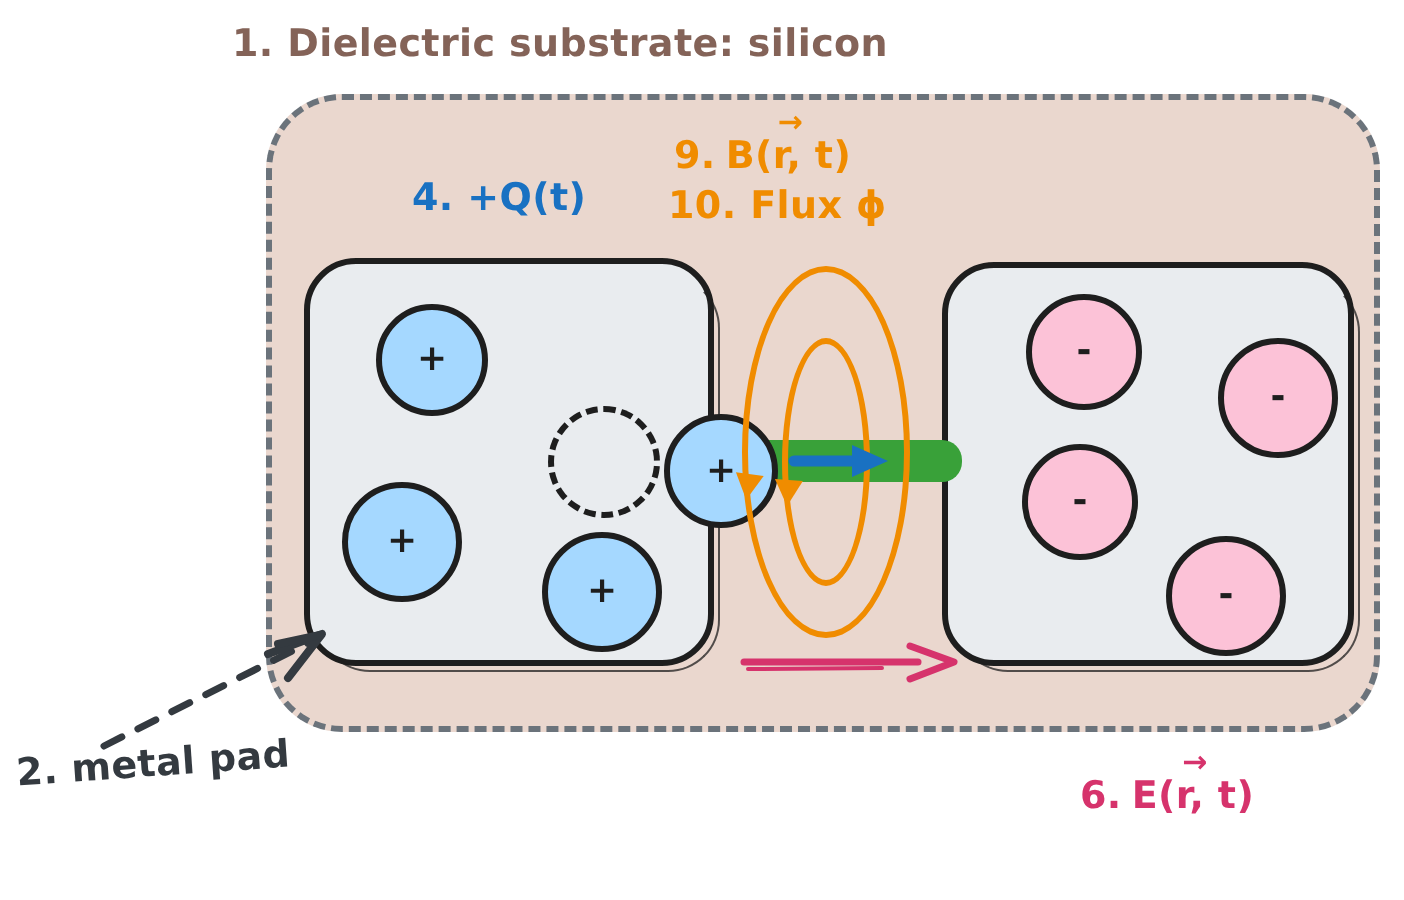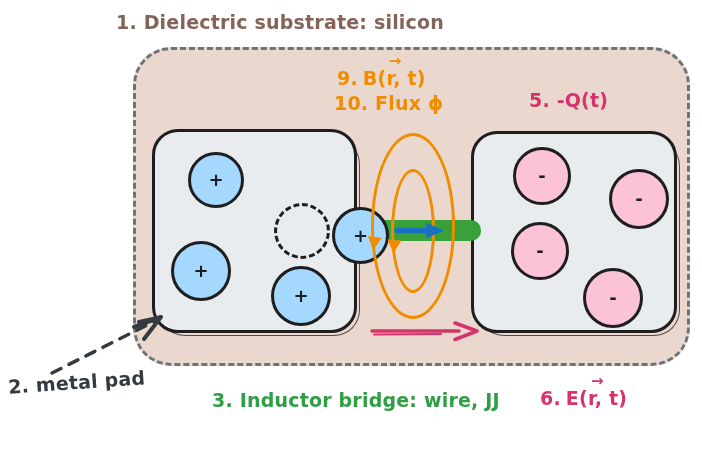--- a/index.html
+++ b/index.html
@@ -137,36 +137,35 @@
     <line x1="5" y1="12.5" x2="72" y2="12" stroke="#d6336c" stroke-width="2" stroke-linecap="round"></line>
     <path d="M86,1 L108,9 L86,17.5" fill="none" stroke="#d6336c" stroke-width="3.5" stroke-linecap="round" stroke-linejoin="round"></path>
   </svg>
 
   <svg class="arrow-svg" style="left:40px;top:305px;" width="140" height="75" viewBox="0 0 140 75">
     <path d="M12,68 L115,16" fill="none" stroke="#343a40" stroke-width="3.5" stroke-linecap="round" stroke-dasharray="10 9"></path>
     <path d="M94,22 L121,12 L104,34" fill="none" stroke="#343a40" stroke-width="4" stroke-linecap="round" stroke-linejoin="round"></path>
     <path d="M99,17 L120,12.5" fill="none" stroke="#343a40" stroke-width="4" stroke-linecap="round"></path>
   </svg>
 
+  <div class="lbl c-blue z-top" style="left:206px;top:88px;">4. +Q(t)</div>
 
   <div class="lbl c-orange z-top" style="left:337px;top:67px;">
     <span class="lblrow">
       <span>9.</span>
       <span class="vec"><span class="vhat">→</span><span>B</span><span>(r, t)</span></span>
     </span>
   </div>
 
   <div class="lbl c-orange z-top" style="left:334px;top:92px;">10. Flux ϕ</div>
 
-  <div class="lbl c-crimson z-top" style="left:529px;top:89px;">5. -Q(t)</div>
 
 
   <div class="lbl c-ink z-top" style="left:8px;top:371px;transform:rotate(-4deg);">2. metal pad</div>
 
-  <div class="lbl c-green z-top" style="left:212px;top:389px;">3. Inductor bridge: wire, JJ</div>
 
   <div class="lbl c-crimson z-top" style="left:540px;top:387px;">
     <span class="lblrow">
       <span>6.</span>
       <span class="vec"><span class="vhat">→</span><span>E</span><span>(r, t)</span></span>
     </span>
   </div>
 
 
 </div>

